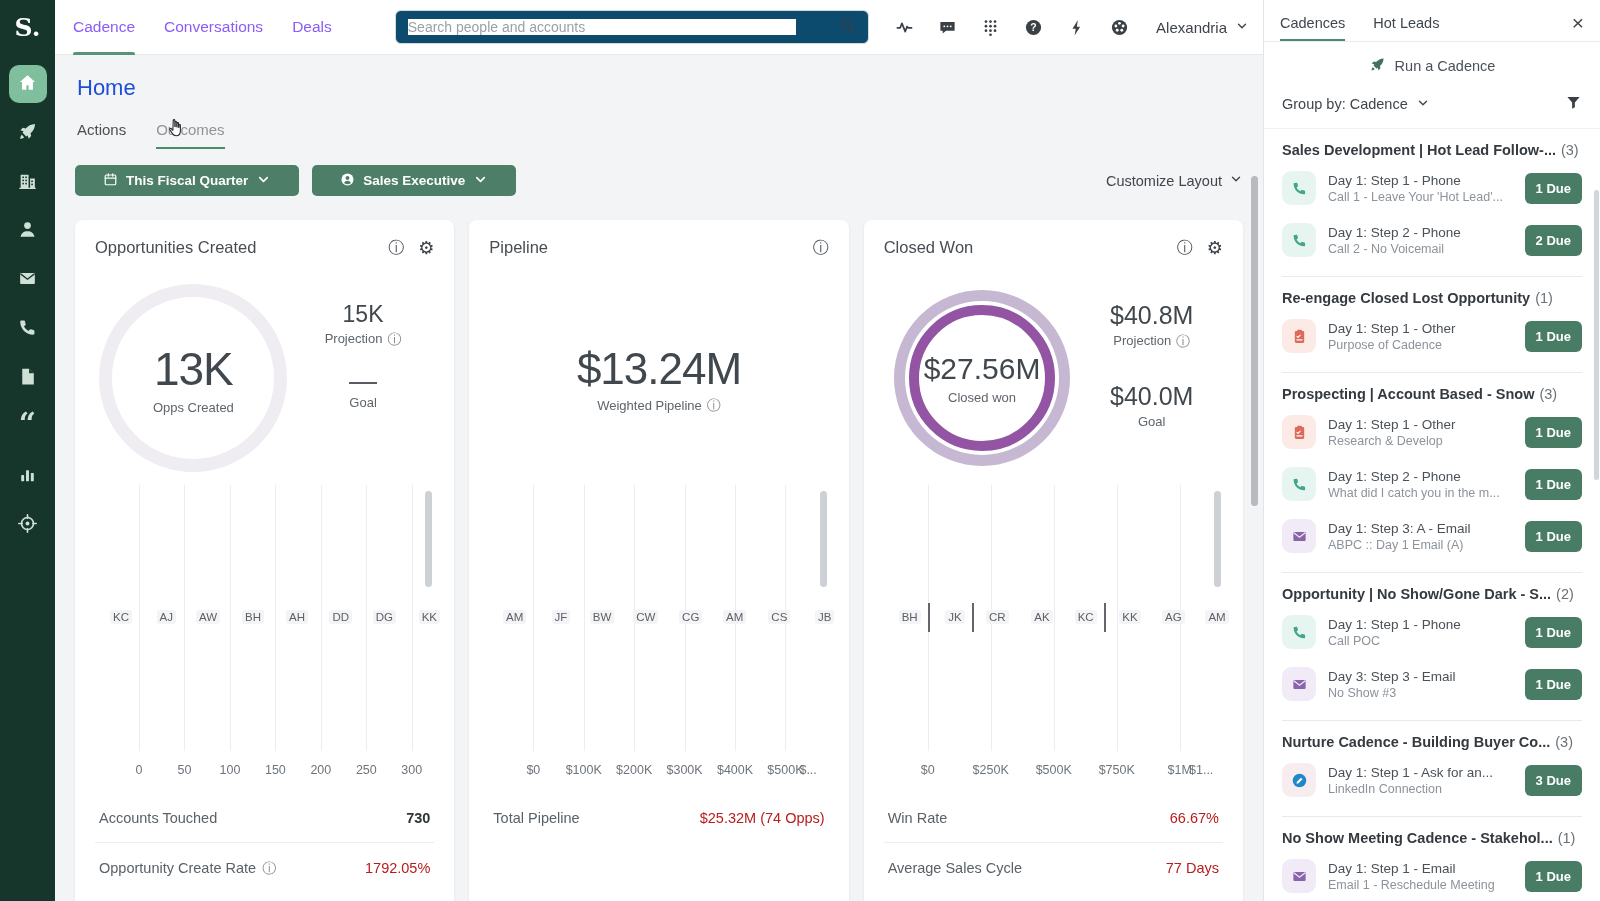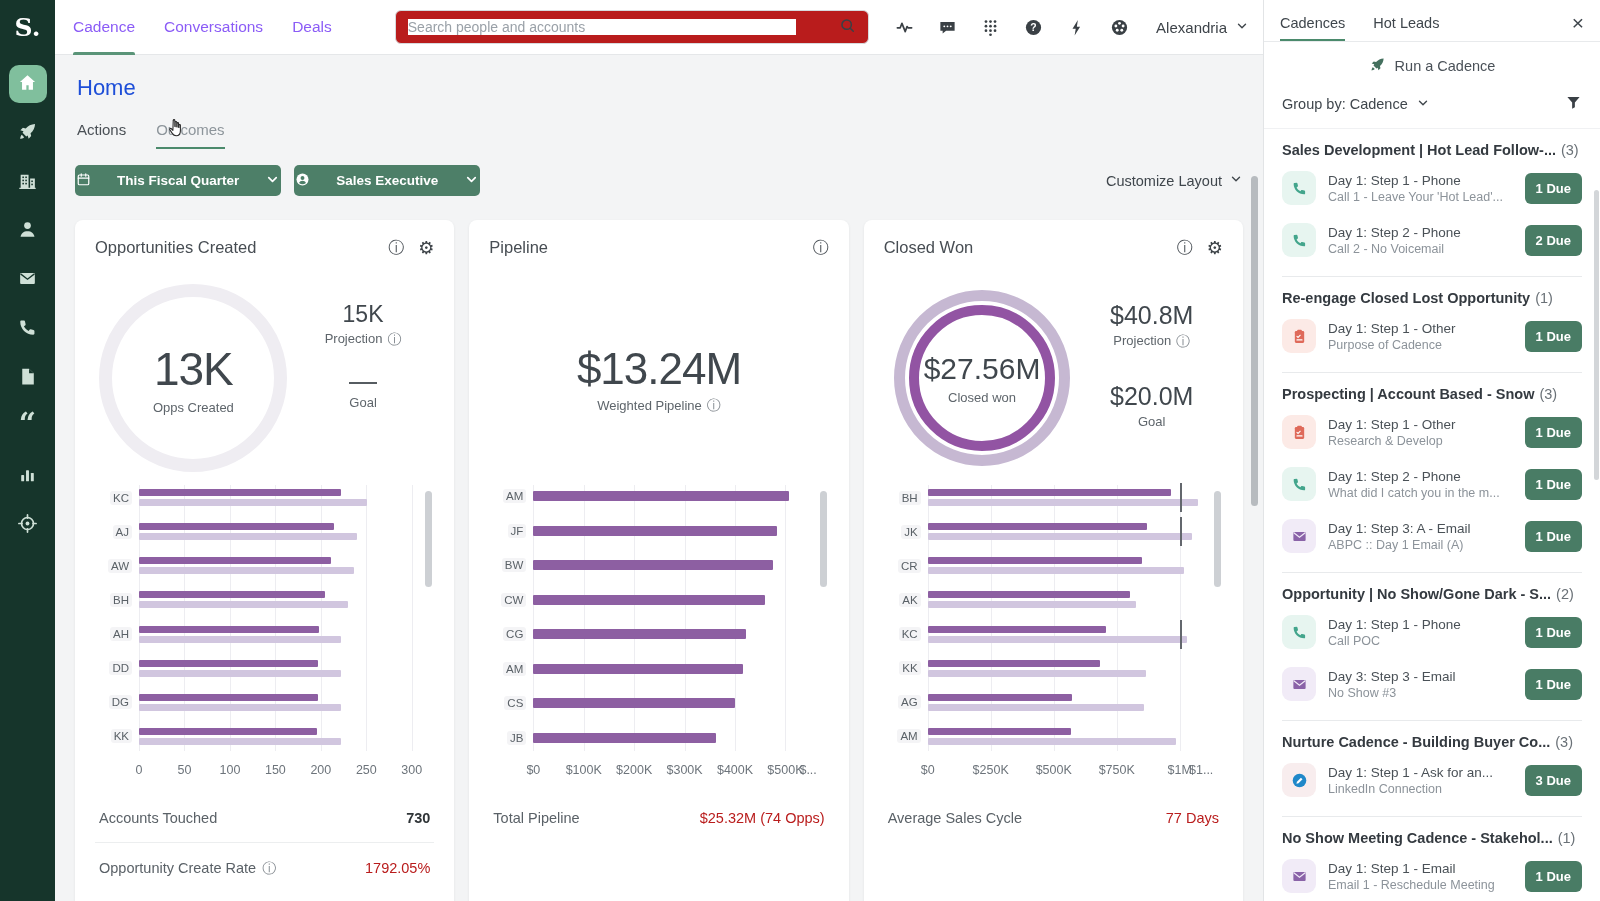--- a/index.html
+++ b/index.html
@@ -11,39 +11,39 @@
   .side-icons { display:flex; flex-direction:column; align-items:center; margin-top:10px; gap:11px; }
   .side-icon { width:38px; height:38px; display:flex; align-items:center; justify-content:center; color:#cfe0d7; cursor:pointer; }
   .side-icon svg { width:21px; height:21px; }
   .side-icon.active { background:#80bf9d; border-radius:10px; color:#fff; }
   .qglyph { font-family:"DejaVu Serif", serif; font-size:30px; font-weight:700; line-height:10px; height:16px; display:block; }
 
   
   .topbar { position:absolute; left:55px; top:0; height:55px; right:337px; background:#fff; border-bottom:1px solid #e5e7e9; display:flex; align-items:center; padding:0 14px 0 18px; z-index:4; }
   .nav-item { font-size:15.5px; color:#8b5cf6; margin-right:29px; height:55px; display:flex; align-items:center; position:relative; cursor:pointer; white-space:nowrap; }
   .nav-item.active::after { content:""; position:absolute; left:0; right:0; bottom:0; height:3px; background:#5a9478; border-radius:2px 2px 0 0; }
-  .search { width:548px; height:34px; border:1px solid #d7dadd; border-radius:6px; display:flex; align-items:center; padding:0 12px; margin-left:34px; background:#b91c1c;gap:43px; }
+  .search { width:548px; height:34px; border:1px solid #d7dadd; border-radius:6px; display:flex; align-items:center; padding:0 12px; margin-left:34px; background:#0c4a6e;gap:43px; }
   .search input { flex:1; border:none; outline:none; font-size:14px; color:#3e444a; font-family:inherit; }
   .search input::placeholder { color:#9aa1a8; }
   .search svg { width:17px; height:17px; color:#3a4045; }
   .top-icons { display:flex; align-items:center; margin-left:24px; gap:21px; color:#3a4045; }
   .hicon { width:22px; height:22px; display:flex; align-items:center; justify-content:center; cursor:pointer; }
   .hicon svg { width:19px; height:19px; }
   .userbox { display:flex; align-items:center; margin-left:26px; gap:8px; font-size:15px; color:#3e444a; cursor:pointer; }
   .chev svg { width:14px; height:14px; }
 
   
   .content { position:absolute; left:55px; top:55px; right:337px; bottom:0; background:#f3f4f5; padding:14px 20px 0 20px; overflow:hidden; }
   h1.page-title { font-size:22px; font-weight:500; color:#1d4ed8; margin:6px 0 20px 2px; }
   .tabs { display:flex; gap:30px; margin-left:2px; }
   .tab { font-size:15px; padding-bottom:9px; cursor:pointer; }
   .tab.inactive { color:#4a5056; font-weight:500; }
   .tab.active { color:#8d959b; border-bottom:2.5px solid #4b8a6c; }
   .filter-row { display:flex; align-items:center; margin-top:16px; gap:13px; }
-  .gbtn { background:#4d7f68; color:#fff; border:none; border-radius:5px; height:31px; padding:0 1px; font-size:13.5px; font-weight:600; display:flex; align-items:center; gap:26px; cursor:pointer; font-family:inherit; }
+  .gbtn { background:#4d7f68; color:#fff; border:none; border-radius:5px; height:31px; padding:0 28px; font-size:13.5px; font-weight:600; display:flex; align-items:center; gap:8px; cursor:pointer; font-family:inherit; }
   .gbtn svg { width:15px; height:15px; }
   .customize { margin-left:auto; display:flex; align-items:center; gap:7px; font-size:14.5px; color:#3f464c; cursor:pointer; }
 
   .cards { display:flex; gap:15px; margin-top:24px; align-items:flex-start; }
   .card { background:#fff; border-radius:8px; box-shadow:0 1px 3px rgba(40,45,50,.08); flex:1; height:700px; padding:18px 20px; position:relative; }
   .card-head { display:flex; align-items:center; }
   .card-title { font-size:16.5px; color:#474d53; }
   .card-actions { margin-left:auto; display:flex; gap:14px; align-items:center; }
   .info-i { font-size:16px; color:#4a5056; cursor:pointer; line-height:1; }
   .gear-i { font-size:18px; color:#3c4247; cursor:pointer; line-height:1; }
@@ -63,21 +63,21 @@
   .side-lab { font-size:13px; color:#5e656b; margin-top:3px; display:flex; gap:5px; align-items:center; }
   .goal-dash { width:28px; border-top:2px solid #565c61; margin:36px 0 8px 0; }
   .gap28 { height:34px; }
   .kpi-center { height:206px; margin-top:18px; display:flex; flex-direction:column; align-items:center; justify-content:center; }
   .huge-val { font-size:44px; color:#40474d; letter-spacing:-1px; }
 
   
   .chart { position:relative; height:292px; margin-top:4px; }
   .grid-layer { position:absolute; left:44px; right:18px; top:0; bottom:26px; }
   .gridline { position:absolute; top:0; bottom:0; width:1px; background:#ededf1; }
-  .rows { position:absolute; left:0; right:18px; top:4px; bottom:32px; display:flex; flex-direction:column; justify-content:space-between; }
+  .rows { position:absolute; left:0; right:18px; top:4px; bottom:32px; display:flex; flex-direction:row; justify-content:space-between; }
   .crow { display:flex; align-items:center; }
   .cat { width:44px; display:flex; justify-content:flex-end; padding-right:7px; }
   .cat span { font-size:11.5px; color:#5a6167; background:#f4f4f6; border-radius:3px; padding:1px 3px; }
   .bars { flex:1; position:relative; display:flex; flex-direction:column; gap:3px; }
   .bar { height:7px; border-radius:1px; }
   .chart.single .bar { height:10px; }
   .gmarker { position:absolute; top:-6px; bottom:-6px; width:2px; background:#63676d; }
   .axis { position:absolute; left:44px; right:18px; bottom:0; height:18px; }
   .tick { position:absolute; transform:translateX(-50%); font-size:12.5px; color:#6d747b; white-space:nowrap; bottom:0; }
   .vthumb { position:absolute; right:2px; top:6px; width:7px; height:96px; background:#cdd0d4; border-radius:4px; cursor:pointer; }
@@ -583,21 +583,21 @@
             <div class="kpi-sub">Closed won</div>
           </div>
         </div>
         <div class="kpi-side">
           <div class="side-val m">$40.8M</div>
           <div class="side-lab">
               <span>Projection</span>
               <span class="info-i" style="font-size:14px;color:#80878d">ⓘ</span>
             </div>
           <div class="gap28"></div>
-          <div class="side-val m">$20.0M</div>
+          <div class="side-val m">$40.0M</div>
           <div class="side-lab">
               <span>Goal</span>
             </div>
         </div>
       </div>
       <div class="chart">
         <div class="grid-layer">
             <div class="gridline" style="left: 0%;"></div>
             <div class="gridline" style="left: 22.7273%;"></div>
             <div class="gridline" style="left: 45.4545%;"></div>
@@ -685,20 +685,24 @@
             <span class="tick" style="left: 0%;">$0</span>
             <span class="tick" style="left: 22.7273%;">$250K</span>
             <span class="tick" style="left: 45.4545%;">$500K</span>
             <span class="tick" style="left: 68.1818%;">$750K</span>
             <span class="tick" style="left: 90.9091%;">$1M</span>
             <span class="tick" style="left: 98.6364%;">$1...</span>
           </div>
         <div class="vthumb"></div>
       </div>
       <div class="stats">
+        <div class="stat">
+          <span class="slabel">Win Rate</span>
+          <span class="sval">66.67%</span>
+        </div>
         <div class="stat">
           <span class="slabel">Average Sales Cycle</span>
           <span class="sval">77 Days</span>
         </div>
       </div>
     </section>
   </div>
 </main>
 
 <div class="main-scroll">

